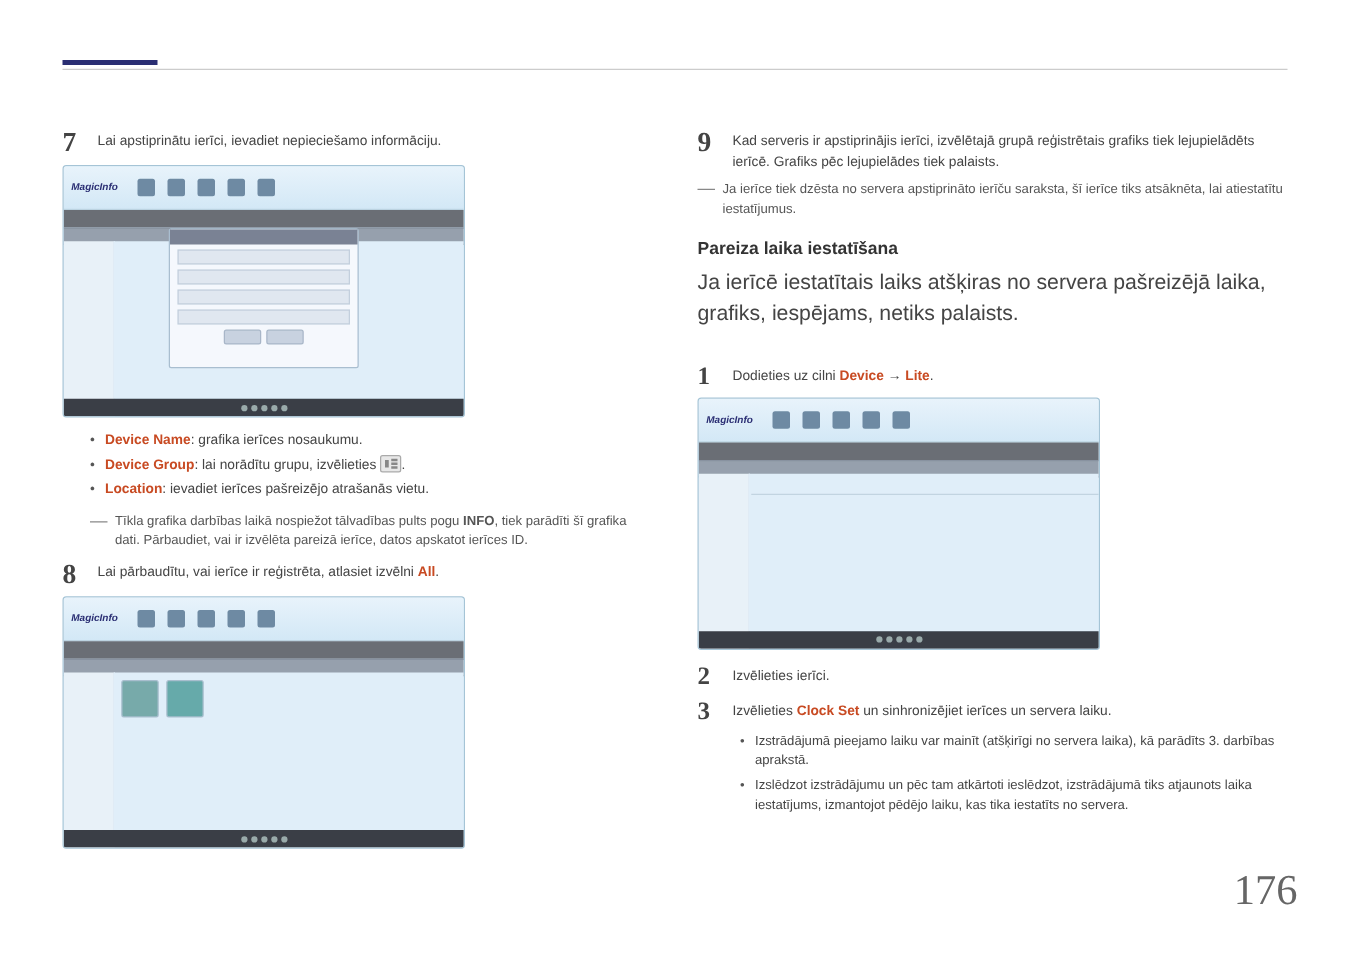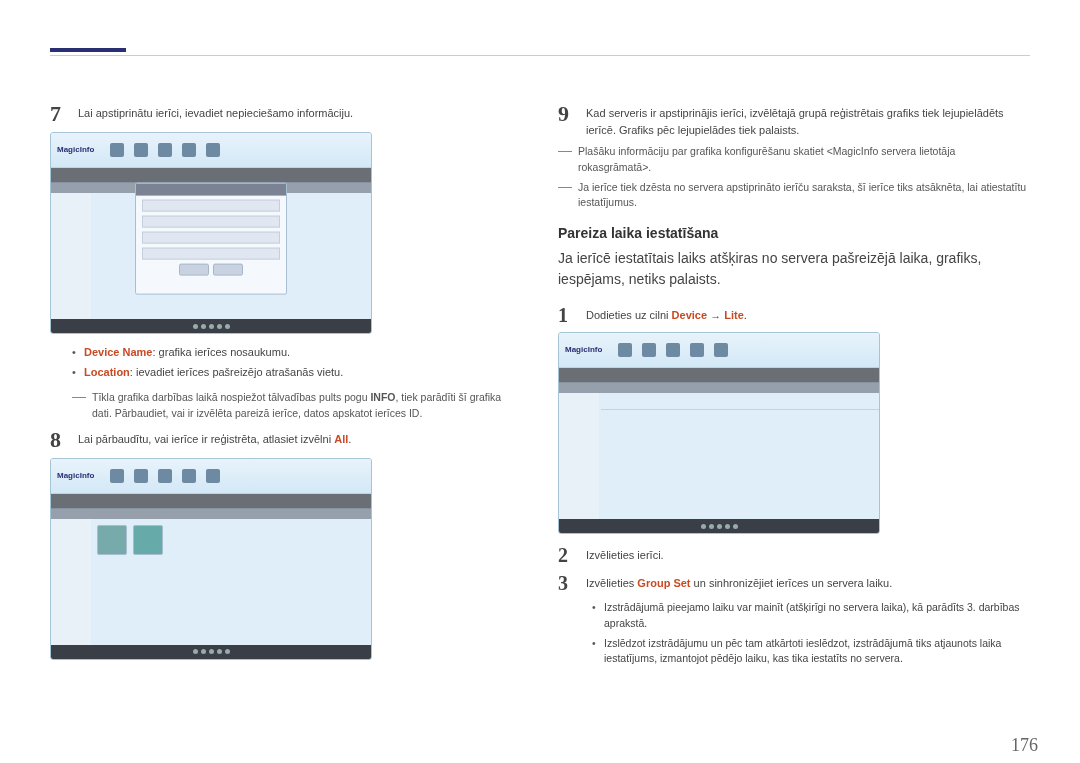--- a/index.html
+++ b/index.html
@@ -72,20 +72,21 @@
   }
   .screenshot {
     width: 320px;
     height: 200px;
     background: linear-gradient(#d9effa, #cde8f7);
     border: 1px solid #a5c4d6;
     border-radius: 3px;
     margin: 6px 0 10px 0;
     position: relative;
     overflow: hidden;
+    font-style: italic;
   }
   .screenshot .titlebar {
     height: 34px;
     background: linear-gradient(#e8f3fb, #d3e8f6);
     border-bottom: 1px solid #bcd3e1;
     display: flex;
     align-items: center;
     padding: 0 6px;
     gap: 8px;
   }
@@ -238,30 +239,30 @@
   .dash-note .dtext {
     flex: 1;
   }
   h3.section-title {
     font-size: 14px;
     color: #333;
     margin: 12px 0 4px 0;
     font-weight: bold;
   }
   .sub-desc {
-    font-size: 14px;
+    font-size: 17px;
     color: #444;
-    margin-bottom: 14px;
+    margin-bottom: 26px;
   }
   .page-number {
     position: absolute;
-    bottom: 4px;
+    bottom: 25px;
     right: 42px;
     font-family: Georgia, 'Times New Roman', serif;
-    font-size: 18px;
+    font-size: 34px;
     color: #666;
     margin-top: 48px;
   }
   .sub-bullets {
     margin: 6px 0 10px 34px;
     padding: 0;
     font-size: 10.5px;
   }
   .sub-bullets li {
     list-style: none;
@@ -326,20 +327,23 @@
             <span class="dot"></span>
             <span class="dot"></span>
         </div>
       </div>
 
       <ul class="bullet-list">
         <li>
           <span class="hl">Device Name</span><span>: grafika ierīces nosaukumu.</span>
         </li>
         <li>
+          <span class="hl">Device Group</span><span>: lai norādītu grupu, izvēlieties </span><span class="icon-btn-inline"></span><span>.</span>
+        </li>
+        <li>
           <span class="hl">Location</span><span>: ievadiet ierīces pašreizējo atrašanās vietu.</span>
         </li>
       </ul>
 
       <div class="dash-note dash-note-left">
         <div class="dash"></div>
         <div class="dtext">
           <span>Tīkla grafika darbības laikā nospiežot tālvadības pults pogu </span><b>INFO</b><span>, tiek parādīti šī grafika dati. Pārbaudiet, vai ir izvēlēta pareizā ierīce, datos apskatot ierīces ID.</span>
         </div>
       </div>
@@ -384,24 +388,20 @@
 
     <div class="col">
 
       <div class="step">
         <div class="step-num">9</div>
         <div class="step-body">Kad serveris ir apstiprinājis ierīci, izvēlētajā grupā reģistrētais grafiks tiek lejupielādēts ierīcē. Grafiks pēc lejupielādes tiek palaists.</div>
       </div>
 
       <div class="dash-note right-dashes">
         <div class="dash"></div>
-        <div class="dtext">Plašāku informāciju par grafika konfigurēšanu skatiet &lt;MagicInfo servera lietotāja rokasgrāmatā&gt;.</div>
-      </div>
-      <div class="dash-note right-dashes">
-        <div class="dash"></div>
         <div class="dtext">Ja ierīce tiek dzēsta no servera apstiprināto ierīču saraksta, šī ierīce tiks atsāknēta, lai atiestatītu iestatījumus.</div>
       </div>
 
       <h3 class="section-title">Pareiza laika iestatīšana</h3>
       <div class="sub-desc">Ja ierīcē iestatītais laiks atšķiras no servera pašreizējā laika, grafiks, iespējams, netiks palaists.</div>
 
       <div class="step">
         <div class="step-num-small">1</div>
         <div class="step-body">
           <span>Dodieties uz cilni </span><span class="hl-body">Device</span><span> → </span><span class="hl-body">Lite</span><span>.</span>
@@ -435,21 +435,21 @@
       </div>
 
       <div class="step">
         <div class="step-num-small">2</div>
         <div class="step-body">Izvēlieties ierīci.</div>
       </div>
 
       <div class="step">
         <div class="step-num-small">3</div>
         <div class="step-body">
-          <span>Izvēlieties </span><span class="hl-body">Group Set</span><span> un sinhronizējiet ierīces un servera laiku.</span>
+          <span>Izvēlieties </span><span class="hl-body">Clock Set</span><span> un sinhronizējiet ierīces un servera laiku.</span>
         </div>
       </div>
 
       <ul class="sub-bullets">
         <li>Izstrādājumā pieejamo laiku var mainīt (atšķirīgi no servera laika), kā parādīts 3. darbības aprakstā.</li>
         <li>Izslēdzot izstrādājumu un pēc tam atkārtoti ieslēdzot, izstrādājumā tiks atjaunots laika iestatījums, izmantojot pēdējo laiku, kas tika iestatīts no servera.</li>
       </ul>
 
 
     </div>

